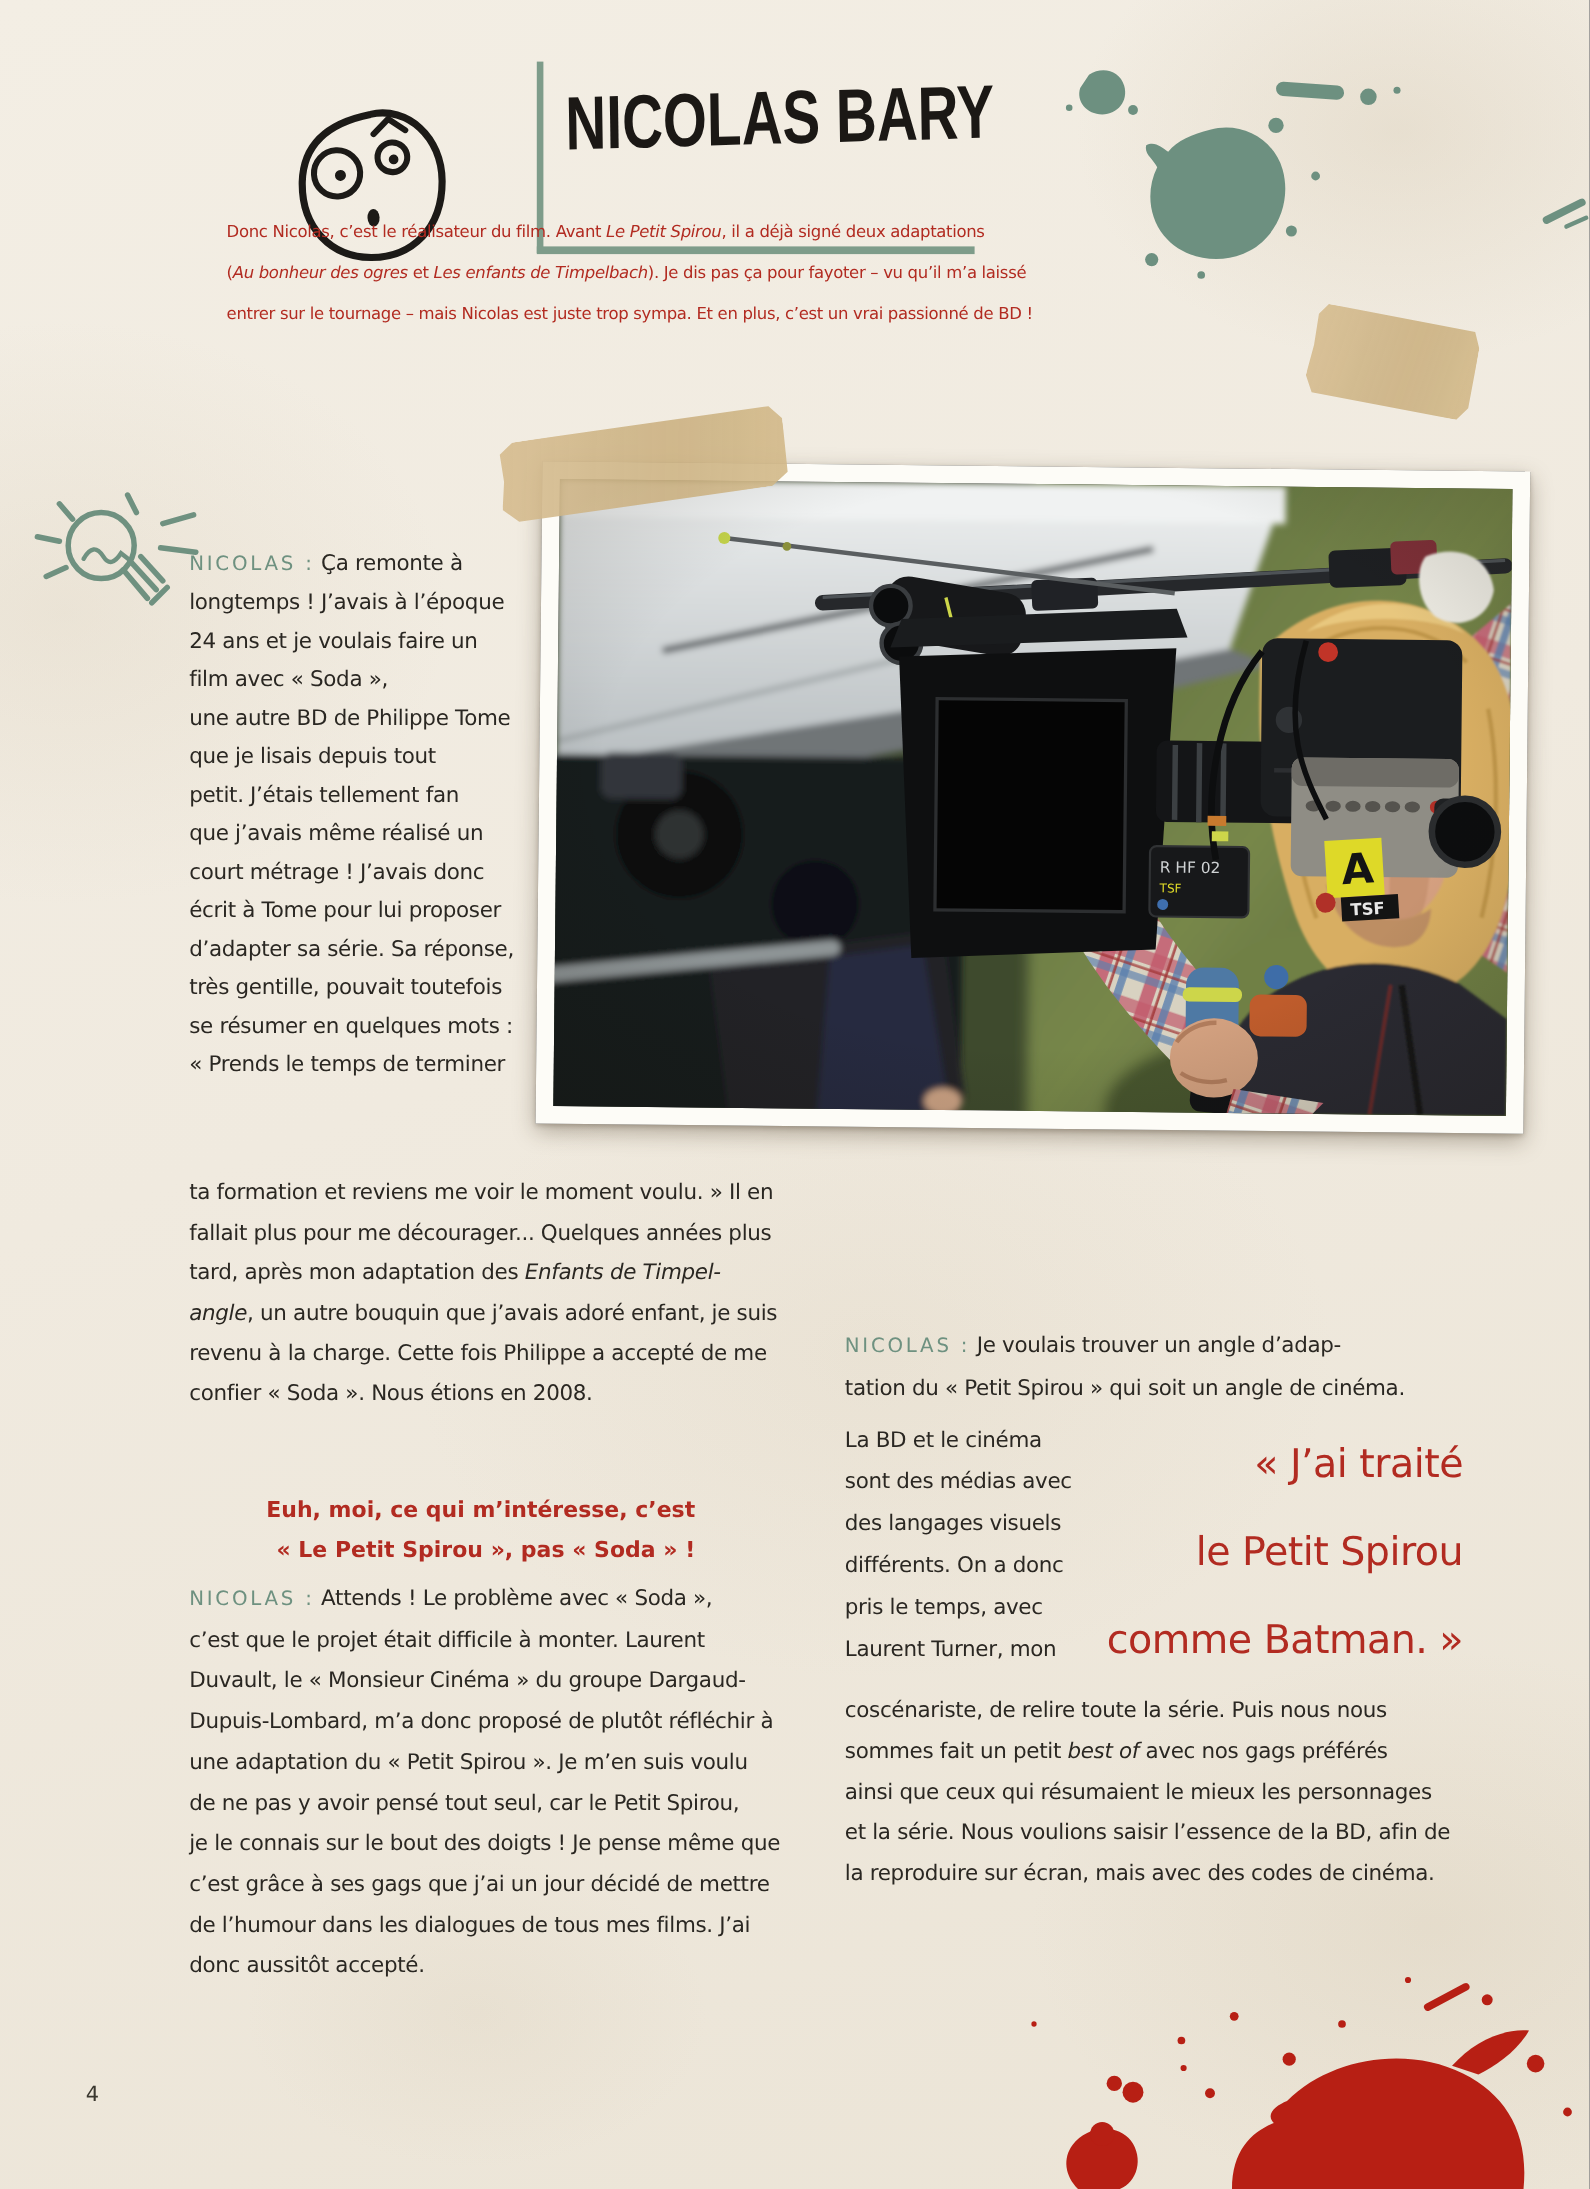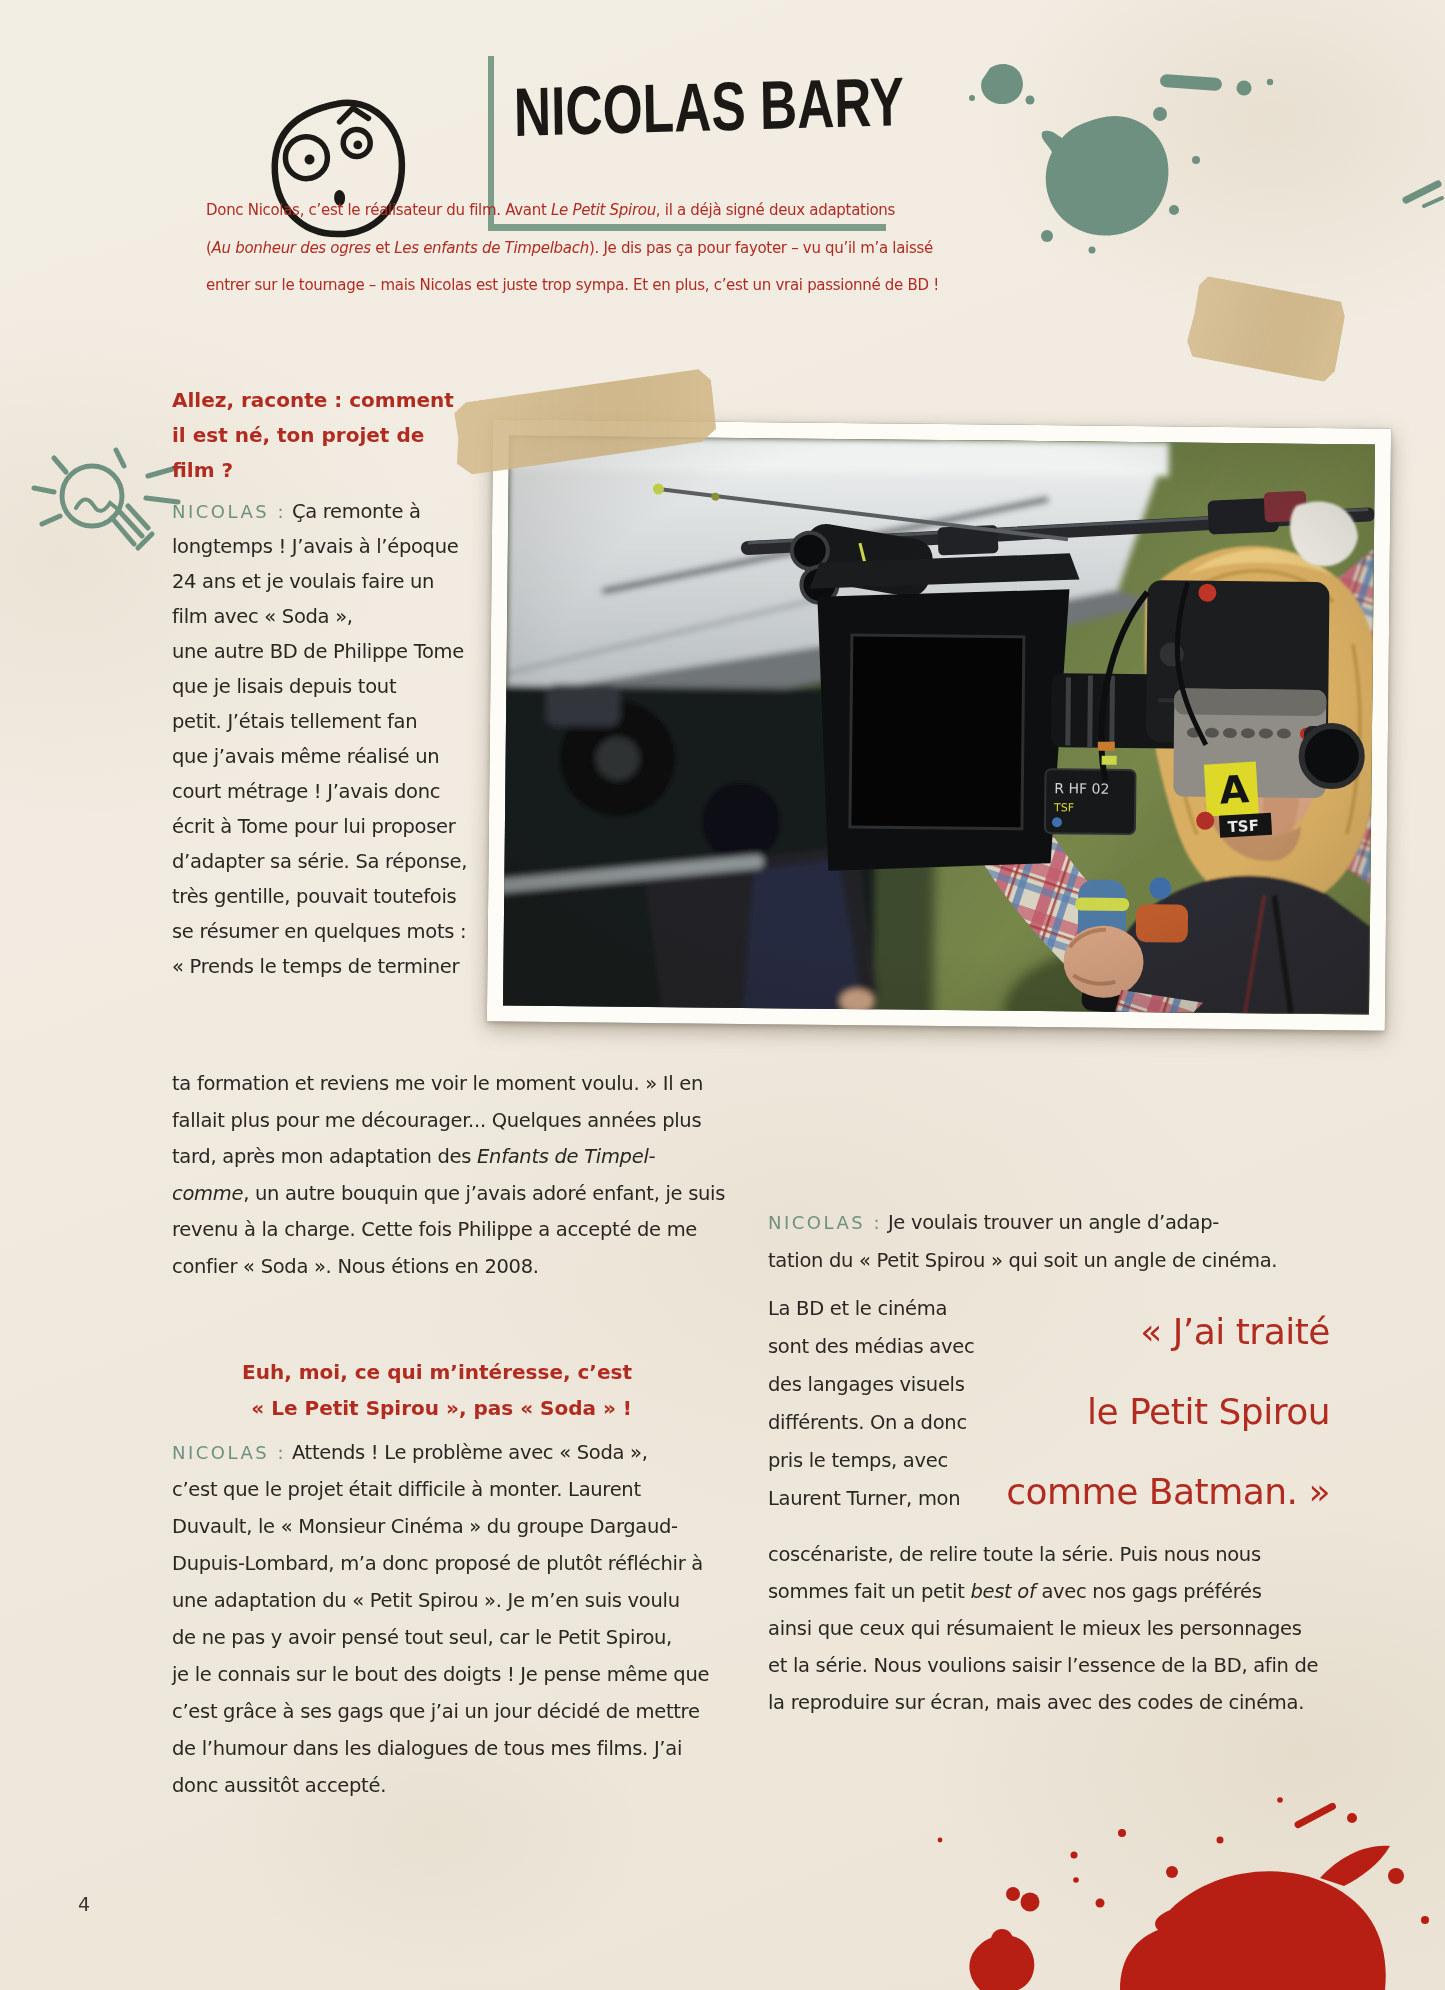--- a/index.html
+++ b/index.html
@@ -101,24 +101,23 @@
       <path d="M118,124 L132,110" stroke-width="5"></path>
       <path d="M34,34 L46,48" stroke-width="5"></path>
       <path d="M14,64 L34,68" stroke-width="5"></path>
       <path d="M22,100 L40,92" stroke-width="5"></path>
       <path d="M96,26 L104,42" stroke-width="5"></path>
       <path d="M128,52 L156,44" stroke-width="5"></path>
       <path d="M126,74 L158,78" stroke-width="5"></path>
     </g>
   </svg>
 
-  <div class="abs red" id="q1">Allez, raconte : comment<br>il est né, ton projet de<br>film ?</div>
   <div class="abs para" id="a1n"><span class="speaker">NICOLAS :</span>
       <span>Ça remonte à<br>longtemps ! J’avais à l’époque<br>24 ans et je voulais faire un<br>film avec « Soda »,<br>une autre BD de Philippe Tome<br>que je lisais depuis tout<br>petit. J’étais tellement fan<br>que j’avais même réalisé un<br>court métrage ! J’avais donc<br>écrit à Tome pour lui proposer<br>d’adapter sa série. Sa réponse,<br>très gentille, pouvait toutefois<br>se résumer en quelques mots :<br>« Prends le temps de terminer</span></div>
-  <div class="abs para" id="a1w">ta formation et reviens me voir le moment voulu. » Il en<br>fallait plus pour me décourager... Quelques années plus<br>tard, après mon adaptation des <em>Enfants de Timpel-</em><br><em>comme</em>, un autre bouquin que j’avais adoré enfant, je suis<br>revenu à la charge. Cette fois Philippe a accepté de me<br>confier « Soda ». Nous étions en 2008.</div>
+  <div class="abs para" id="a1w">ta formation et reviens me voir le moment voulu. » Il en<br>fallait plus pour me décourager... Quelques années plus<br>tard, après mon adaptation des <em>Enfants de Timpel-</em><br><em>angle</em>, un autre bouquin que j’avais adoré enfant, je suis<br>revenu à la charge. Cette fois Philippe a accepté de me<br>confier « Soda ». Nous étions en 2008.</div>
   <div class="abs red" id="q2">Euh, moi, ce qui m’intéresse, c’est<br>« Le Petit Spirou », pas « Soda » !</div>
   <div class="abs para" id="a2"><span class="speaker">NICOLAS :</span>
       <span>Attends ! Le problème avec « Soda »,<br>c’est que le projet était difficile à monter. Laurent<br>Duvault, le « Monsieur Cinéma » du groupe Dargaud-<br>Dupuis-Lombard, m’a donc proposé de plutôt réfléchir à<br>une adaptation du « Petit Spirou ». Je m’en suis voulu<br>de ne pas y avoir pensé tout seul, car le Petit Spirou,<br>je le connais sur le bout des doigts ! Je pense même que<br>c’est grâce à ses gags que j’ai un jour décidé de mettre<br>de l’humour dans les dialogues de tous mes films. J’ai<br>donc aussitôt accepté.</span></div>
 
   <div class="abs z3" id="photo">
     <svg viewBox="0 0 866 570">
       <defs>
         <linearGradient id="grassG" x1="0" y1="0" x2="1" y2="1">
           <stop offset="0" stop-color="#5c6b3c"></stop>
             <stop offset=".5" stop-color="#77874a"></stop>

